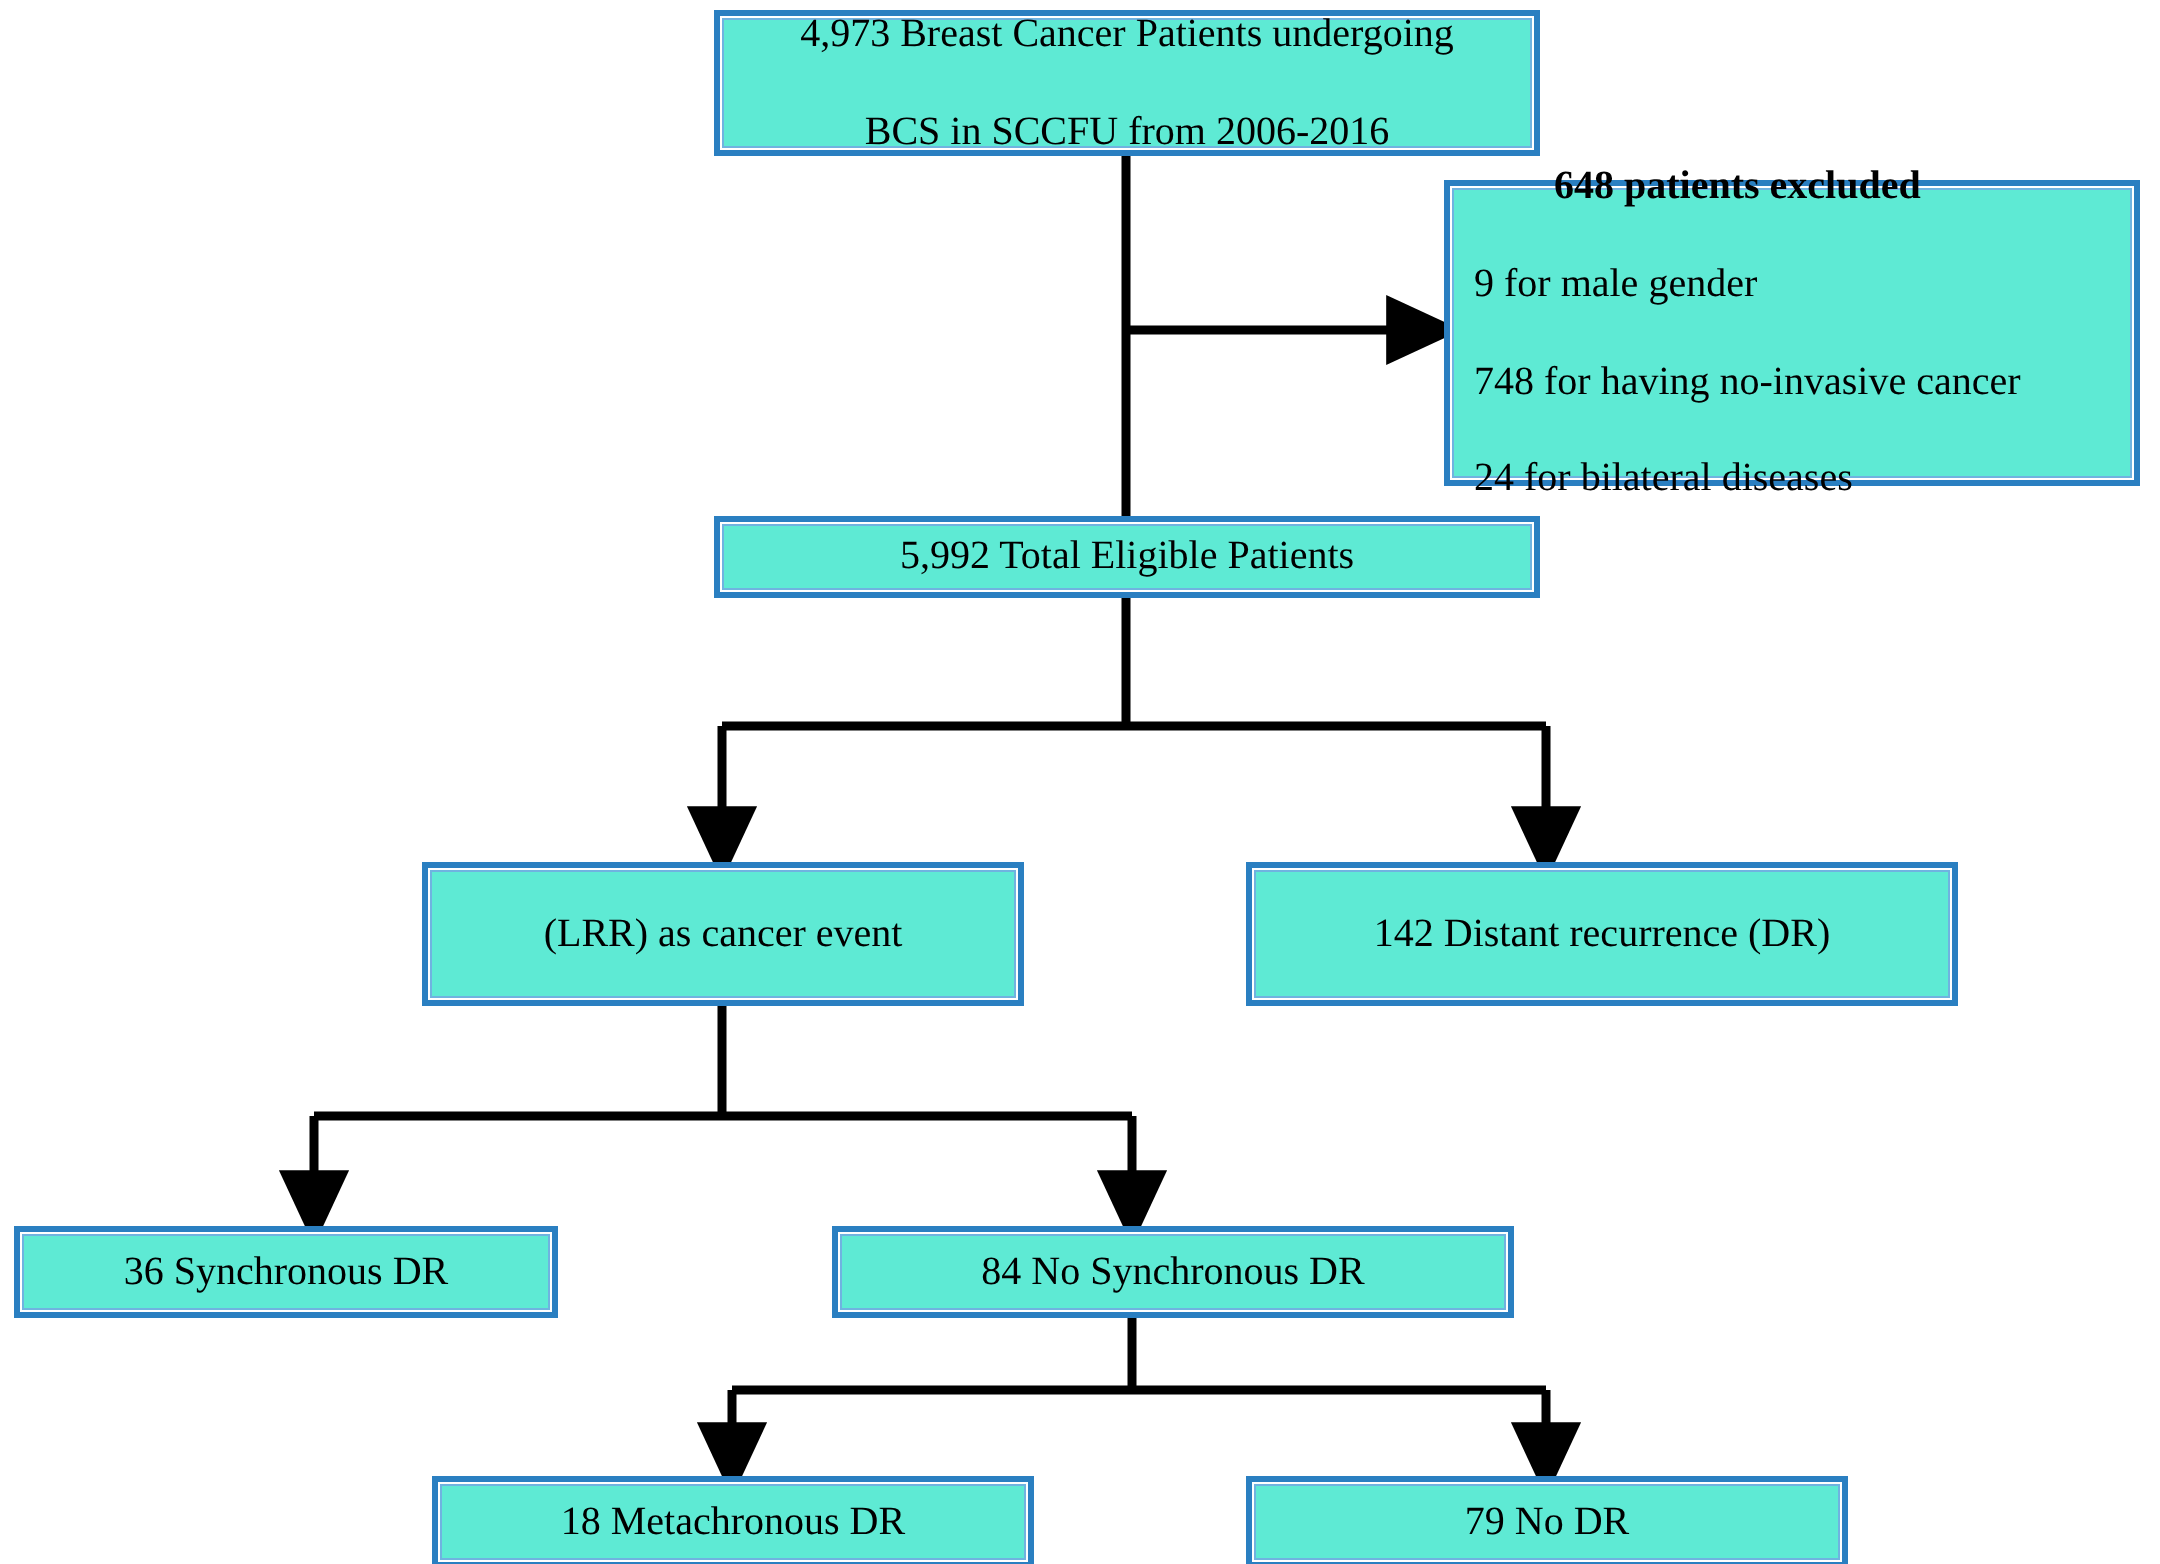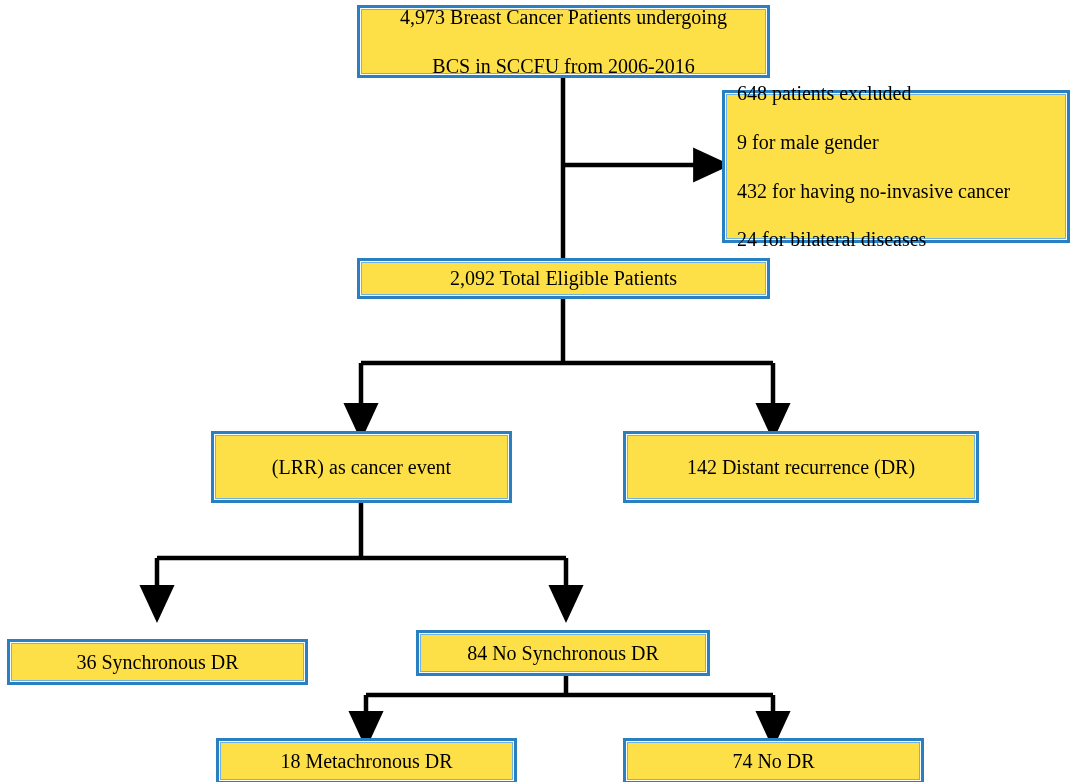--- a/index.html
+++ b/index.html
@@ -22,21 +22,21 @@
   #connector-layer {
     position: absolute;
     top: 0;
     left: 0;
     width: 1080px;
     height: 782px;
   }
   .node-box {
     position: absolute;
     box-sizing: border-box;
-    background: #fde047;
+    background: #5eead4;
     border: 3px solid #2a7fc1;
     box-shadow: inset 0 0 0 1px #ffffff, inset 0 0 0 2px #6fb3e0;
     display: flex;
     align-items: center;
     justify-content: center;
     z-index: 2;
   }
   .node-text {
     font-family: "Liberation Serif", "DejaVu Serif", serif;
     font-size: 20px;
@@ -45,22 +45,23 @@
     text-align: center;
     padding: 0 6px;
     white-space: pre-line;
   }
   .node-text.left-align {
     text-align: left;
     width: 100%;
     padding: 0 0 0 12px;
   }
   .excl-title {
-    font-weight: normal;
+    font-weight: bold;
     display: block;
+    margin-left: 40px;
   }
   .excl-line {
     display: block;
   }
 </style>
 </head>
 <body>
 
 <div id="flow-root">
 
@@ -95,50 +96,50 @@
     <div class="node-text">
       <span class="excl-line">4,973 Breast Cancer Patients undergoing</span>
       <span class="excl-line">BCS in SCCFU from 2006-2016</span>
     </div>
   </div>
 
   <div class="node-box" style="left:722px; top:90px; width:348px; height:153px;">
     <div class="node-text left-align">
       <span class="excl-title">648 patients excluded</span>
       <span class="excl-line">9 for male gender</span>
-      <span class="excl-line">432 for having no-invasive cancer</span>
+      <span class="excl-line">748 for having no-invasive cancer</span>
       <span class="excl-line">24 for bilateral diseases</span>
     </div>
   </div>
 
   <div class="node-box" style="left:357px; top:258px; width:413px; height:41px;">
-    <div class="node-text">2,092 Total Eligible Patients</div>
+    <div class="node-text">5,992 Total Eligible Patients</div>
   </div>
 
   <div class="node-box" style="left:211px; top:431px; width:301px; height:72px;">
     <div class="node-text">
       <span class="excl-line">(LRR) as cancer event</span>
     </div>
   </div>
 
   <div class="node-box" style="left:623px; top:431px; width:356px; height:72px;">
     <div class="node-text">
       <span class="excl-line">142 Distant recurrence (DR)</span>
     </div>
   </div>
 
-  <div class="node-box" style="left:7px; top:639px; width:301px; height:46px;">
+  <div class="node-box" style="left:7px; top:613px; width:272px; height:46px;">
     <div class="node-text">36 Synchronous DR</div>
   </div>
 
-  <div class="node-box" style="left:416px; top:613px; width:294px; height:46px;margin-top:17px;">
+  <div class="node-box" style="left:416px; top:613px; width:341px; height:46px;">
     <div class="node-text">84 No Synchronous DR</div>
   </div>
 
   <div class="node-box" style="left:216px; top:738px; width:301px; height:46px;">
     <div class="node-text">18 Metachronous DR</div>
   </div>
 
   <div class="node-box" style="left:623px; top:738px; width:301px; height:46px;">
-    <div class="node-text">74 No DR</div>
+    <div class="node-text">79 No DR</div>
   </div>
 
 </div>
 
 </body></html>

